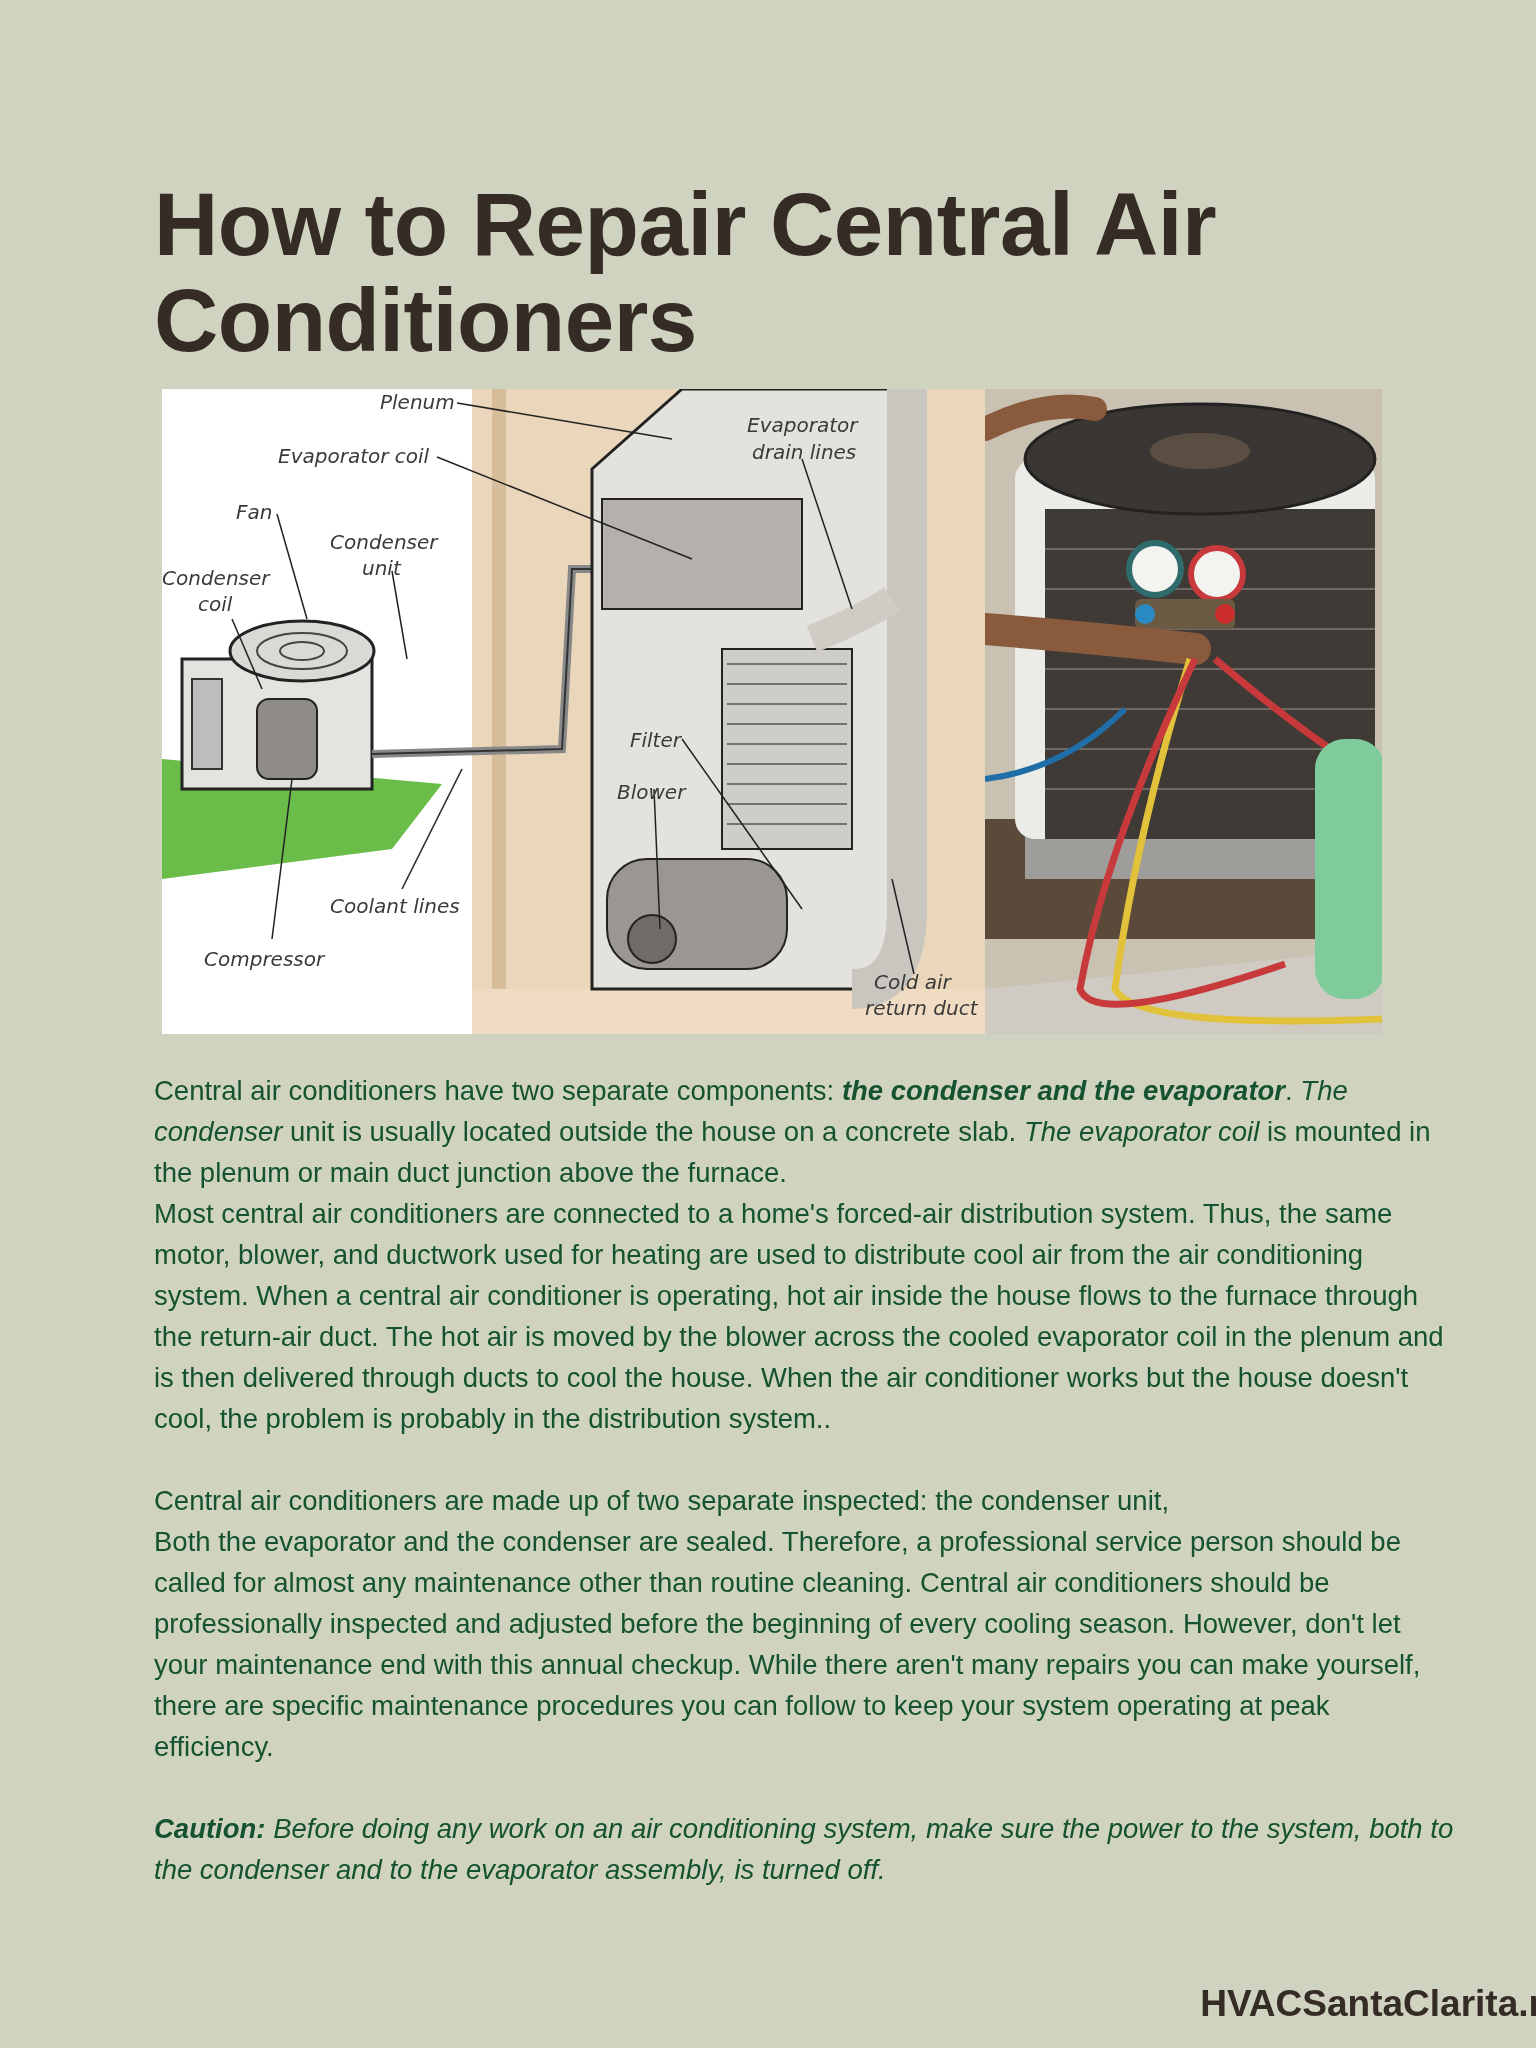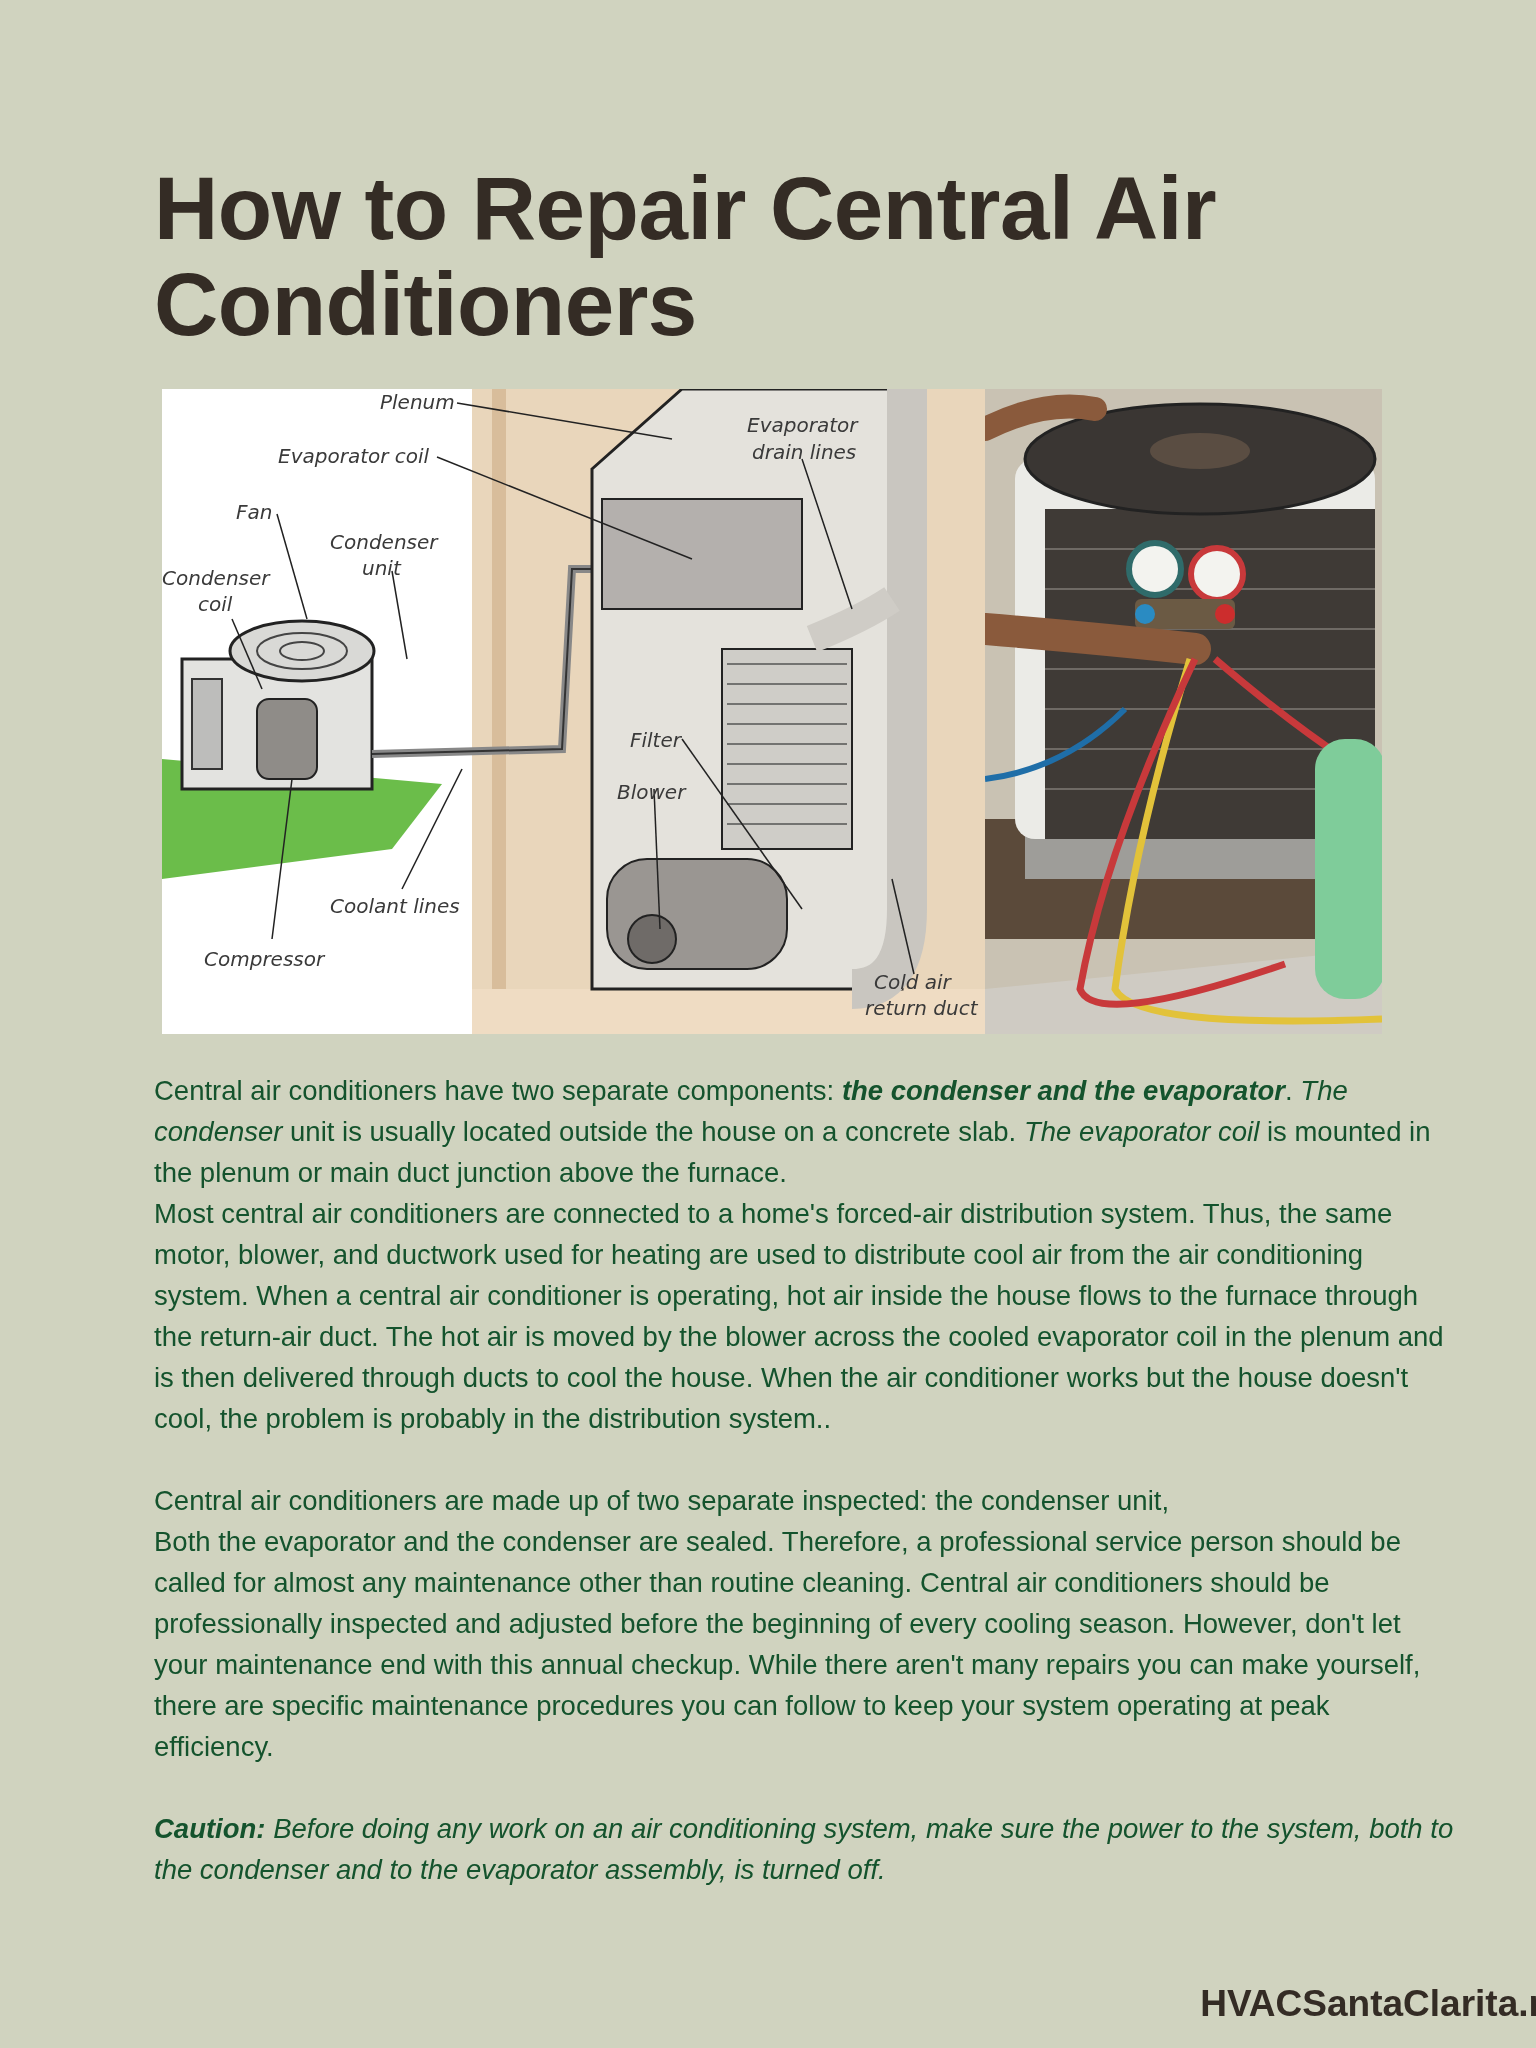--- a/index.html
+++ b/index.html
@@ -5,21 +5,21 @@
   html, body { margin: 0; padding: 0; }
   body {
     width: 1536px; height: 2048px;
     background: #d0d3bf;
     font-family: "Liberation Sans", sans-serif;
     color: #342c25;
     position: relative;
     overflow: hidden;
   }
   h1 {
-    position: absolute; left: 154px; top: 160px; width: 1300px;
+    position: absolute; left: 154px; top: 176px; width: 1300px;
     margin: 0; font-size: 89px; line-height: 96px; font-weight: 700;
     color: #342c25; letter-spacing: -0.5px;
   }
   .figure {
     position: absolute; left: 162px; top: 389px;
     width: 1220px; height: 645px; overflow: hidden;
   }
   .diagram { position: absolute; left: 0; top: 0; width: 823px; height: 645px; background: #ffffff; font-style: italic; }
   .photo { position: absolute; left: 823px; top: 0; width: 397px; height: 645px; background: #b9ad97; }
   .body-text {

